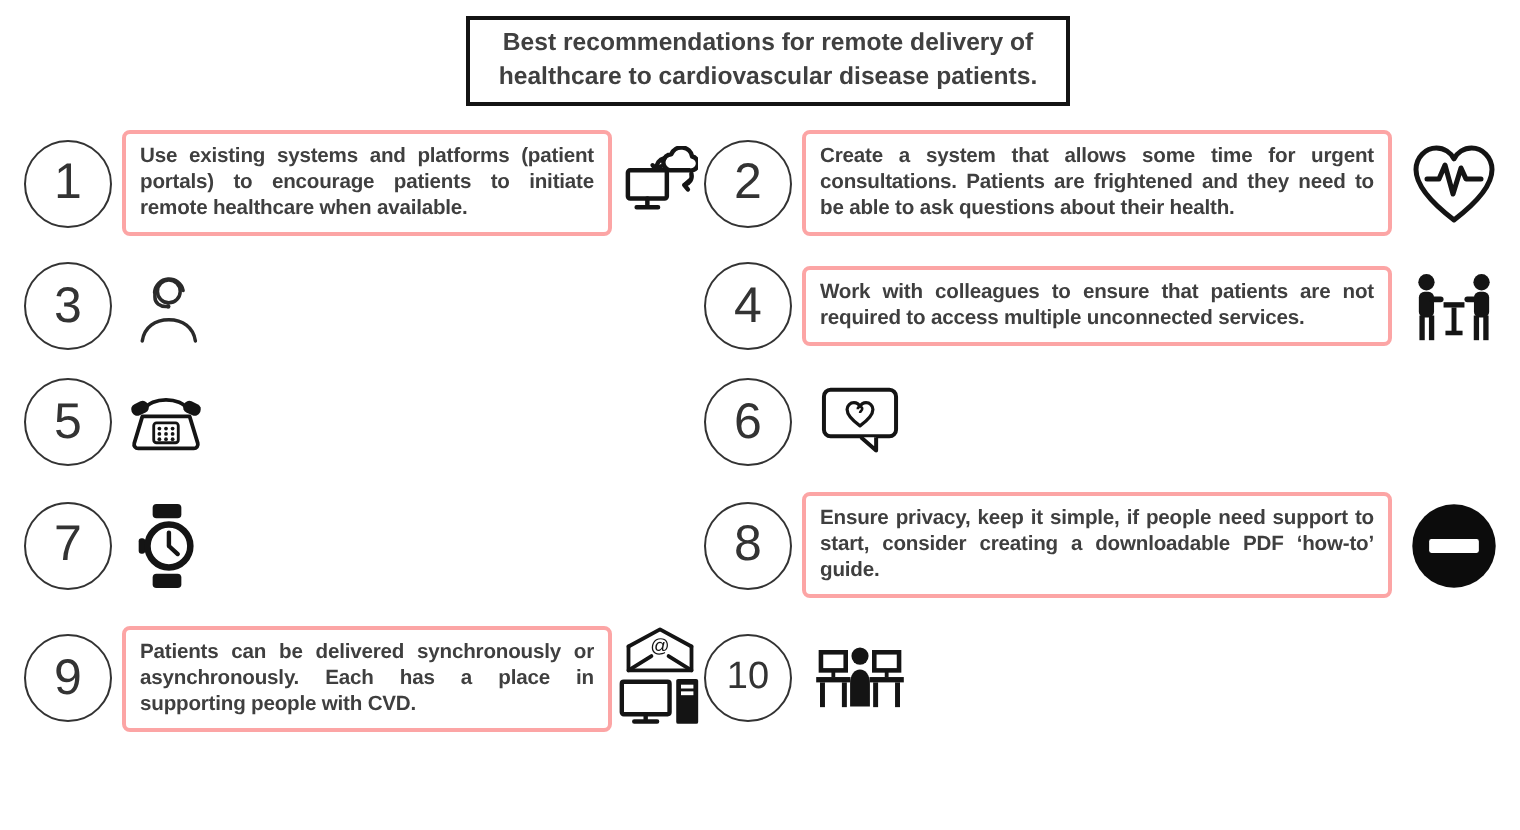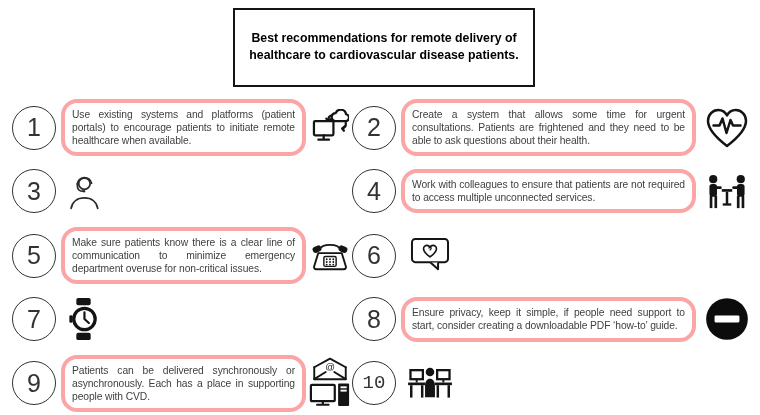--- a/index.html
+++ b/index.html
@@ -9,57 +9,58 @@
     box-sizing:border-box;
     padding:8px 4px 0 12px;
     background:#fff;
     font-family:"Liberation Sans", sans-serif;
     overflow:hidden;
   }
   .title-box {
     margin:0 auto;
     width:282px;
     border:2px solid #141414;
-    padding:20px 8px;
+    padding:3px 8px;
     text-align:center;
     font-size:12.3px;
     font-weight:600;
     line-height:1.42;
-    color:#000000;
+    color:#404040;
   }
   .row { display:flex; align-items:center; }
   .r1 { margin-top:12px; }
   .r2 { margin-top:13px; }
   .r3 { margin-top:14px; }
   .r4 { margin-top:13px; }
   .r5 { margin-top:13px; }
   .half { display:flex; align-items:center; }
   .half.left  { flex:0 0 340px; width:340px; }
   .half.right { flex:1; }
   .num {
     flex:0 0 44px; width:44px; height:44px;
     margin-right:5px;
     border:1.6px solid #333;
     border-radius:50%;
     box-sizing:border-box;
     display:flex; align-items:center; justify-content:center;
     font-size:25px; font-weight:300; color:#333;
   }
-  .num.small { font-size:19px;font-family:Liberation Mono, monospace; }
+  .num.small { font-size:19px; }
   .box {
     flex:1;
-    border:4px solid #fca5a5;
-    border-radius:16px;
+    border:2px solid #fca5a5;
+    border-radius:4px;
     padding:5px 7px;
     margin-right:2px;
     font-size:10.3px;
     line-height:1.27;
     letter-spacing:-0.1px;
     text-align:justify;
     color:#3f3f3f;
+    font-weight:bold;
   }
   .iconslot {
     flex:0 0 44px;
     display:flex; align-items:center; justify-content:center;
   }
   .half.right .iconslot { flex:0 0 58px; }
   svg { display:block; }
 </style>
 </head>
 <body>
@@ -136,21 +137,20 @@
             <rect x="19.5" y="33" width="9" height="2.4"></rect>
           </g>
         </svg>
       </div>
     </div>
   </div>
 
   <div class="row r3">
     <div class="half left">
       <div class="num">5</div>
-      <div class="box">Make sure patients know there is a clear line of communication to minimize emergency department overuse for non-critical issues.</div>
       <div class="iconslot">
         <svg width="38" height="34" viewBox="0 0 40 36">
           <g fill="none" stroke="#141414" stroke-width="2" stroke-linecap="round" stroke-linejoin="round">
             <path d="M7.5 15 h25 l4.3 14.2 a2.2 2.2 0 0 1 -2.1 2.8 h-29.4 a2.2 2.2 0 0 1 -2.1 -2.8 z"></path>
             <path d="M8.5 11.5 C12 4.5 28 4.5 31.5 11.5"></path>
             <rect x="13.5" y="18.5" width="13" height="10.5" rx="1.5" stroke-width="1.5"></rect>
           </g>
           <g fill="#141414">
             <rect x="1.5" y="7.5" width="9.5" height="6.5" rx="3" transform="rotate(-25 6.25 10.75)"></rect>
             <rect x="29" y="7.5" width="9.5" height="6.5" rx="3" transform="rotate(25 33.75 10.75)"></rect>

